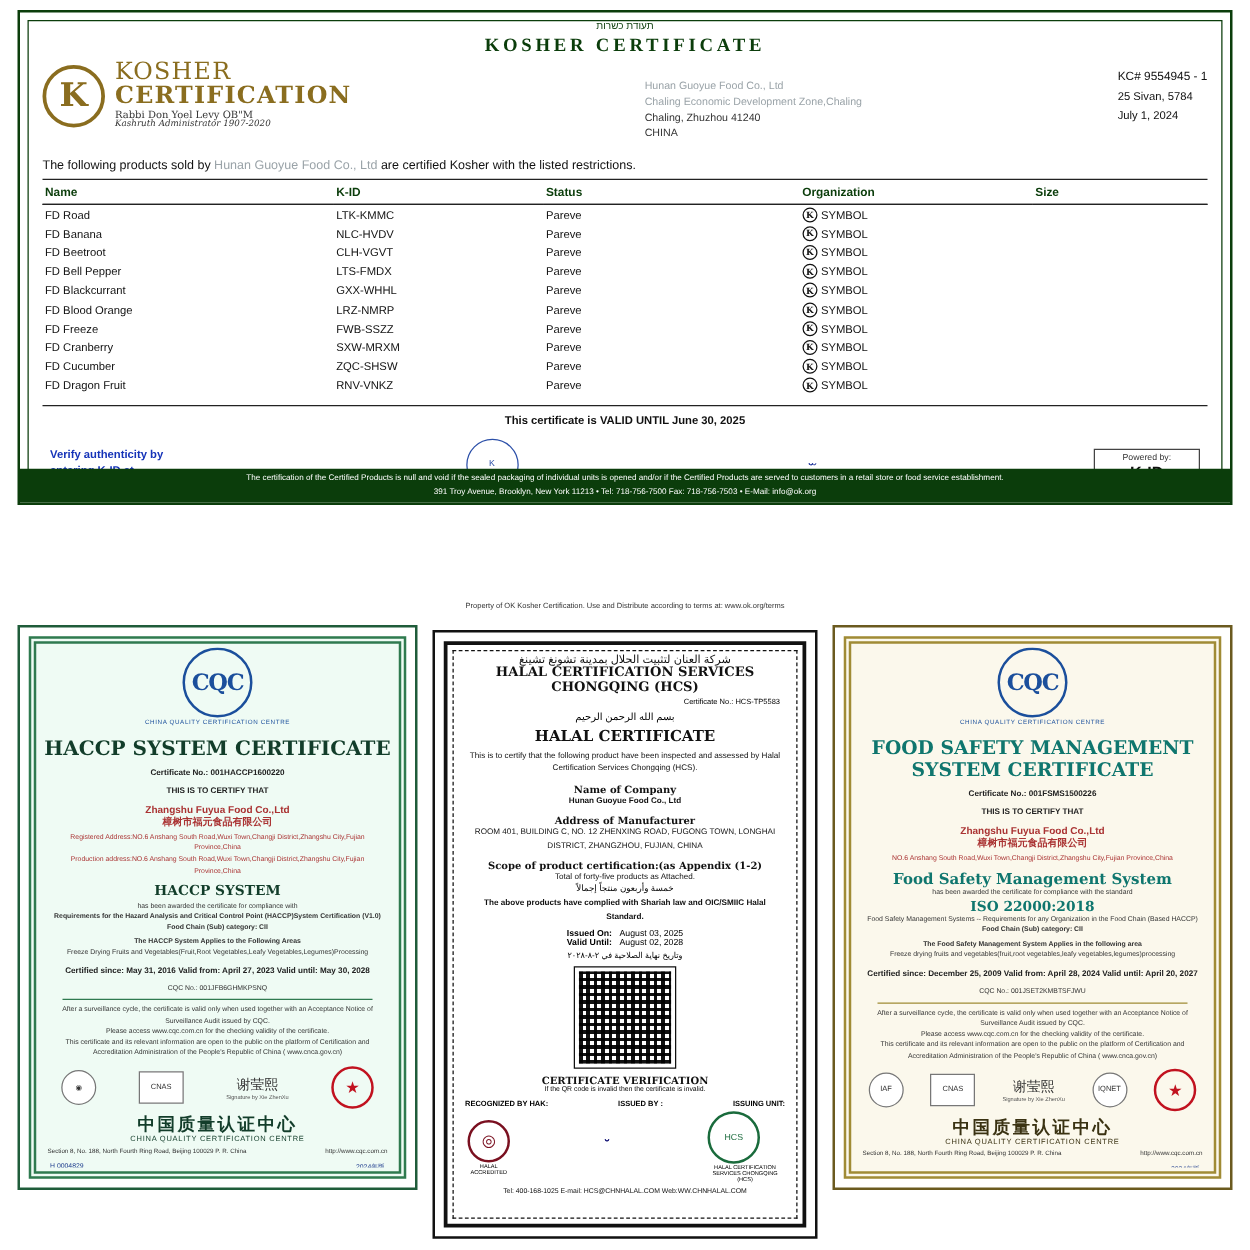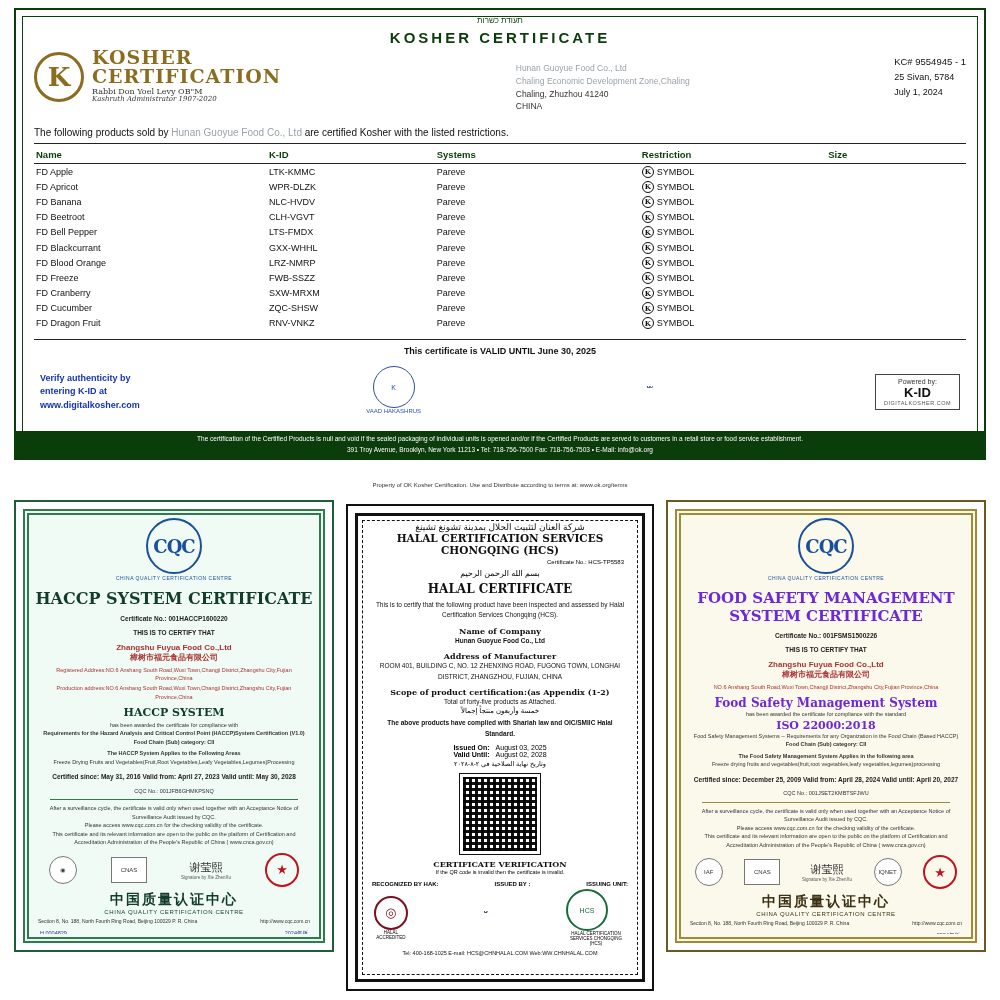--- a/index.html
+++ b/index.html
@@ -1,29 +1,29 @@
 <!DOCTYPE html>
 <html><head>
 <meta charset="utf-8">
 <style>
   html,body{margin:0;padding:0;background:#ffffff;}
   body{width:1000px;height:1000px;font-family:"Liberation Sans",sans-serif;overflow:hidden;}
   .page{position:relative;width:1000px;height:1000px;}
 
   
-  .kosher{position:absolute;left:14px;top:8px;width:972px;height:452px;border:2px solid #0b3d0b;background:#fff;box-sizing:border-box;}
+  .kosher{position:absolute;left:14px;top:8px;width:972px;height:396px;border:2px solid #0b3d0b;background:#fff;box-sizing:border-box;}
   .kosher .inner{position:absolute;inset:6px;border:1px solid #0b3d0b;box-sizing:border-box;}
   .k-body{position:absolute;inset:0;padding:8px 18px;box-sizing:border-box;}
-  .k-title{text-align:center;font-family:Liberation Sans, sans-serif;font-size:15px;letter-spacing:3px;color:#0b3d0b;font-weight:bold;margin-top:4px;}
+  .k-title{text-align:center;font-family:Liberation Serif, serif;font-size:15px;letter-spacing:3px;color:#0b3d0b;font-weight:bold;margin-top:4px;}
   .k-hebrew{text-align:center;font-size:8px;color:#0b3d0b;margin-top:-2px;}
   .k-topline{display:flex;justify-content:space-between;align-items:flex-start;margin-top:2px;}
   .k-logo{display:flex;align-items:flex-start;gap:8px;}
   .k-circleK{width:44px;height:44px;border-radius:50%;border:3px solid #8a6d1f;display:flex;align-items:center;justify-content:center;font-family:"DejaVu Serif",serif;font-size:26px;font-weight:bold;color:#8a6d1f;margin-top:4px;}
   .k-logotext{font-family:"DejaVu Serif",serif;color:#8a6d1f;line-height:1.0;}
-  .k-logotext .l1{font-size:19px;font-weight:bold;letter-spacing:1px;}
+  .k-logotext .l1{font-size:19px;font-weight:normal;letter-spacing:1px;}
   .k-logotext .l2{font-size:19px;font-weight:bold;letter-spacing:1px;}
   .k-logotext .l3{font-size:8px;color:#333;margin-top:2px;}
   .k-logotext .l4{font-size:7px;color:#333;font-style:italic;}
   .k-addr{font-size:8.5px;color:#333;line-height:1.5;margin-top:14px;margin-left:30px;}
   .k-addr .blur{color:#9aa3a8;}
   .k-meta{text-align:left;font-size:9px;color:#111;line-height:1.7;margin-top:6px;}
   .k-meta .cid{font-size:9.5px;}
   .k-statement{font-size:10px;color:#111;margin-top:14px;border-bottom:1.5px solid #222;padding-bottom:5px;}
   .k-statement .co{color:#9aa3a8;}
   table.k-table{width:100%;border-collapse:collapse;margin-top:2px;}
@@ -80,21 +80,21 @@
   .h-txt{font-size:6.5px;color:#111;line-height:1.6;padding:0 10px;}
   .qr{width:74px;height:74px;margin:6px auto 0;background:
      repeating-linear-gradient(0deg,#111 0 3px,#fff 3px 6px),
      repeating-linear-gradient(90deg,#111 0 3px,transparent 3px 6px);
      background-blend-mode:multiply;border:3px solid #fff;outline:1px solid #111;}
   .h-foot{font-size:5.5px;color:#111;margin-top:4px;}
 
   
   #fsms{left:666px;top:0;width:320px;height:452px;border:2px solid #6b5a1f;}
   #fsms .frame{border:6px double #a08b35;background:#fbf8ec;}
-  .ftitle{font-family:"DejaVu Serif",serif;font-weight:bold;color:#6d28d9;}
+  .ftitle{font-family:"DejaVu Serif",serif;font-weight:bold;color:#0f766e;}
 
   .stampimg{font-family:"DejaVu Serif",serif;font-size:11px;color:#1a1a7a;}
 </style>
 </head>
 <body>
 
 <div class="page">
 
   <div class="kosher">
     <div class="inner"></div>
@@ -129,41 +129,29 @@
 
       <div class="k-statement">
         <span>The following products sold by </span><span class="co">Hunan Guoyue Food Co., Ltd</span><span> are certified Kosher with the listed restrictions.</span>
       </div>
 
       <table class="k-table">
         <thead>
           <tr>
             <th style="width:25%">Name</th>
             <th style="width:18%">K-ID</th>
-            <th style="width:22%">Systems</th>
-            <th style="width:20%">Restriction</th>
+            <th style="width:22%">Status</th>
+            <th style="width:20%">Organization</th>
             <th style="width:15%">Size</th>
           </tr>
         </thead>
         <tbody id="kosher-rows">
             <tr>
-              <td>FD Apple</td>
+              <td>FD Road</td>
               <td>LTK-KMMC</td>
-              <td>Pareve</td>
-              <td>
-                <span class="symcell">
-                  <span class="symK">K</span>
-                  <span>SYMBOL</span>
-                </span>
-              </td>
-              <td></td>
-            </tr>
-            <tr>
-              <td>FD Apricot</td>
-              <td>WPR-DLZK</td>
               <td>Pareve</td>
               <td>
                 <span class="symcell">
                   <span class="symK">K</span>
                   <span>SYMBOL</span>
                 </span>
               </td>
               <td></td>
             </tr>
             <tr>

